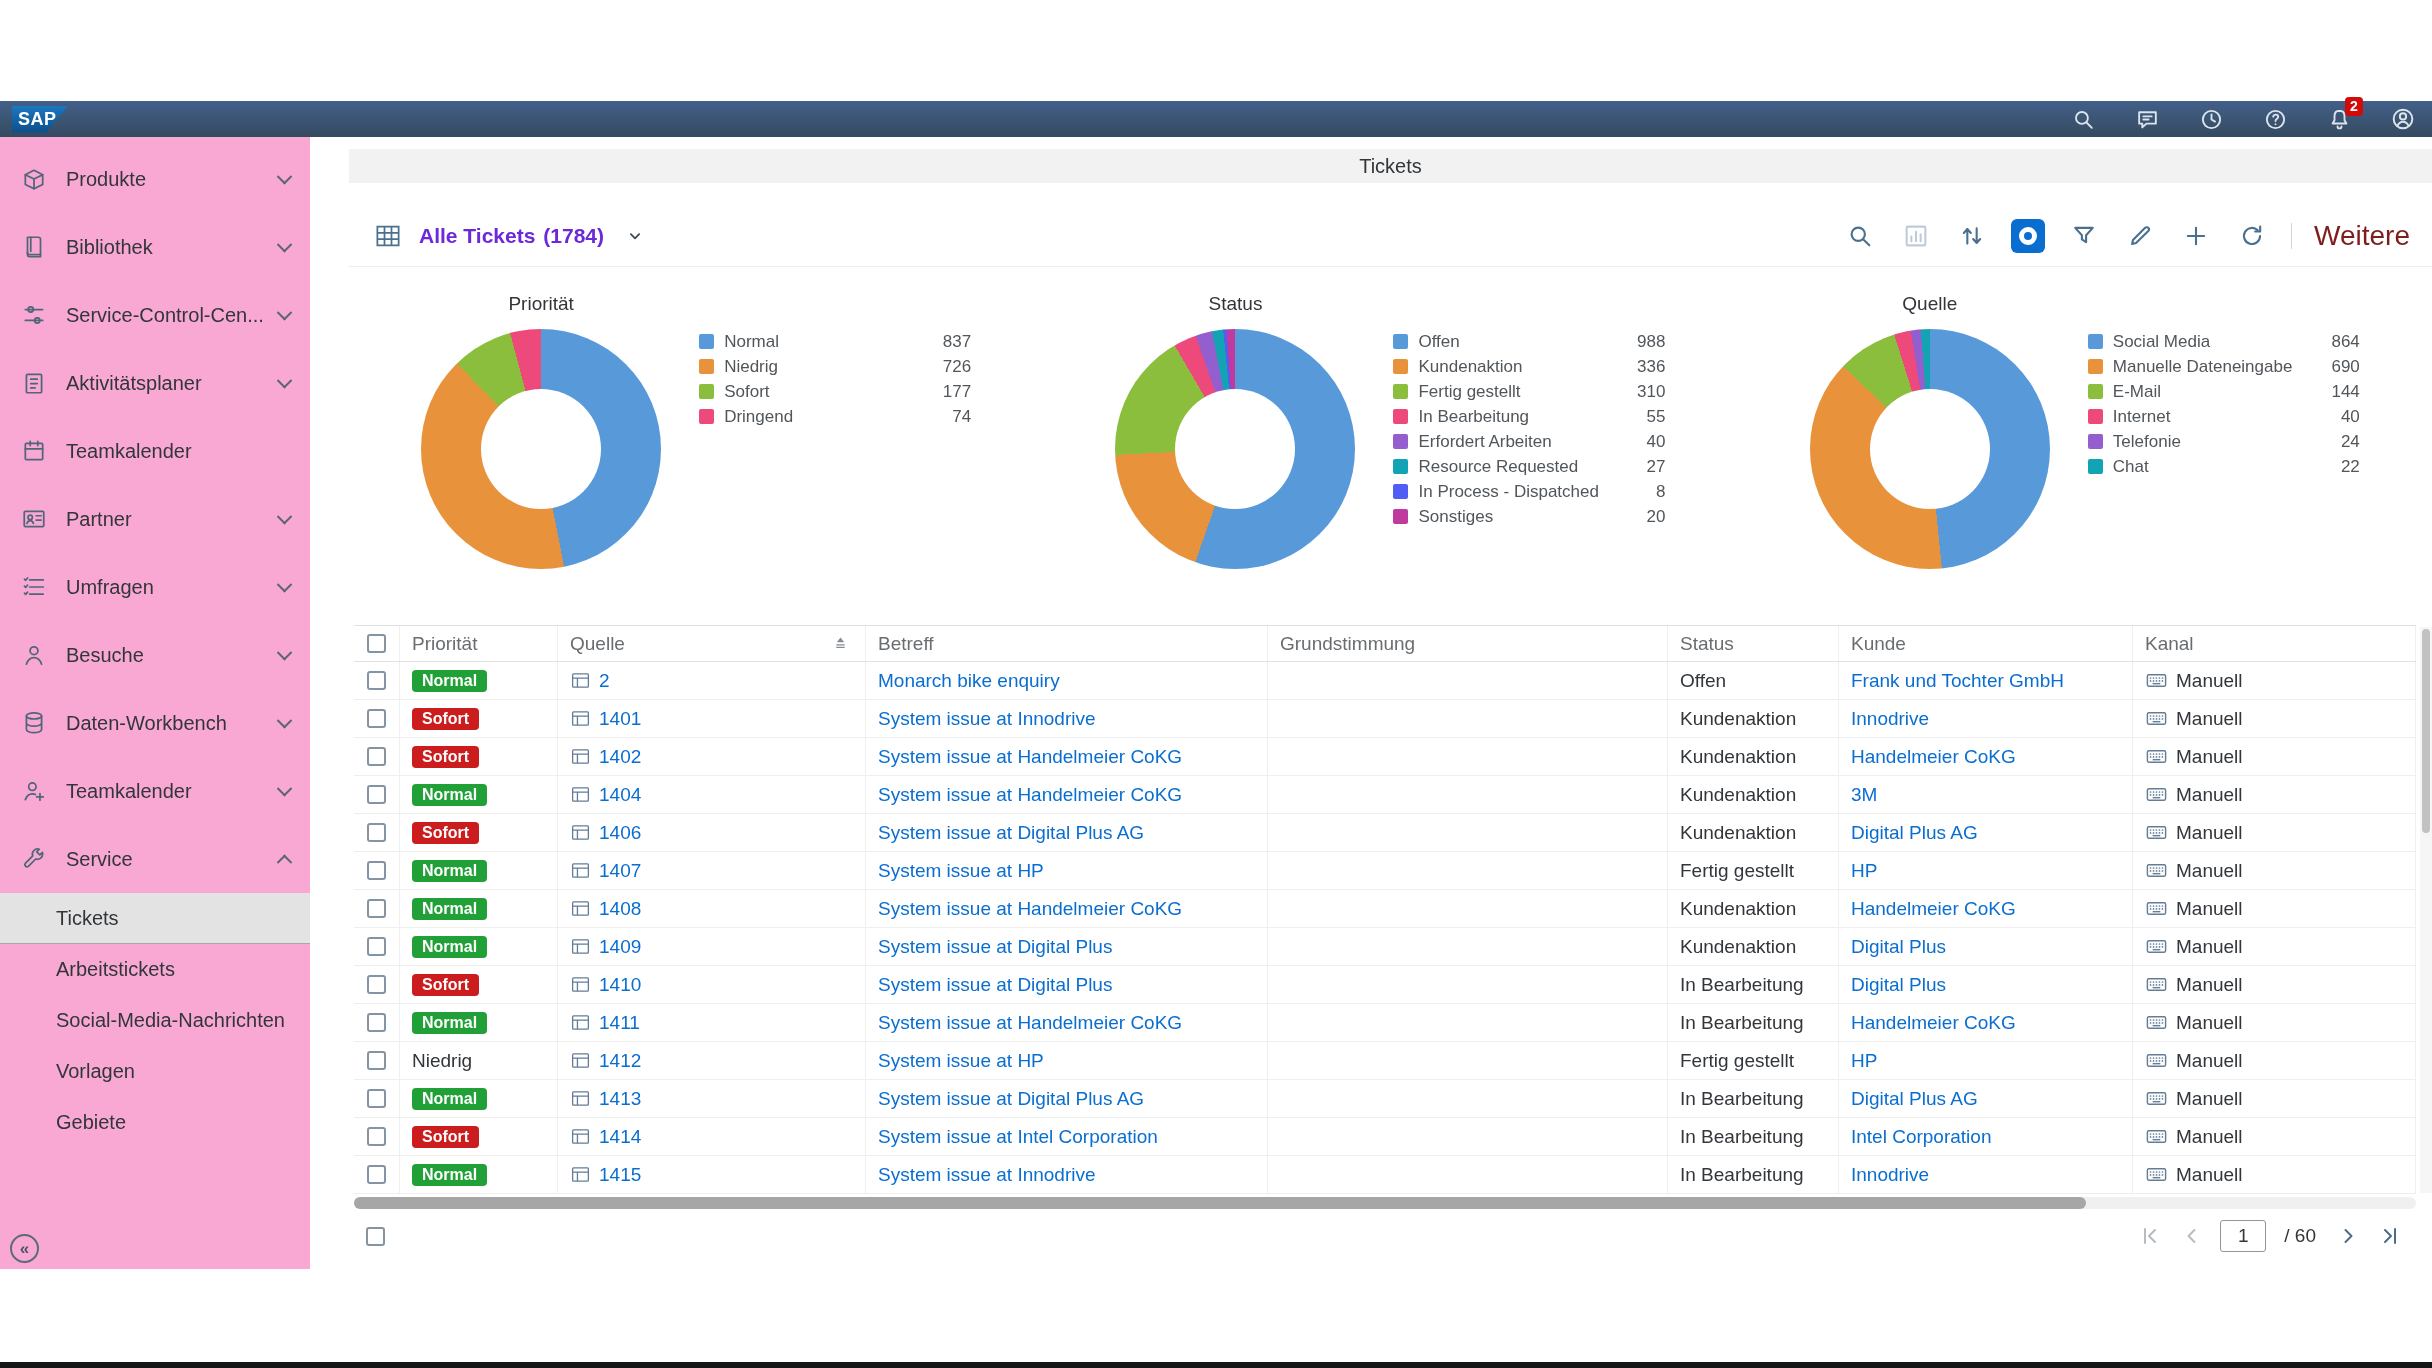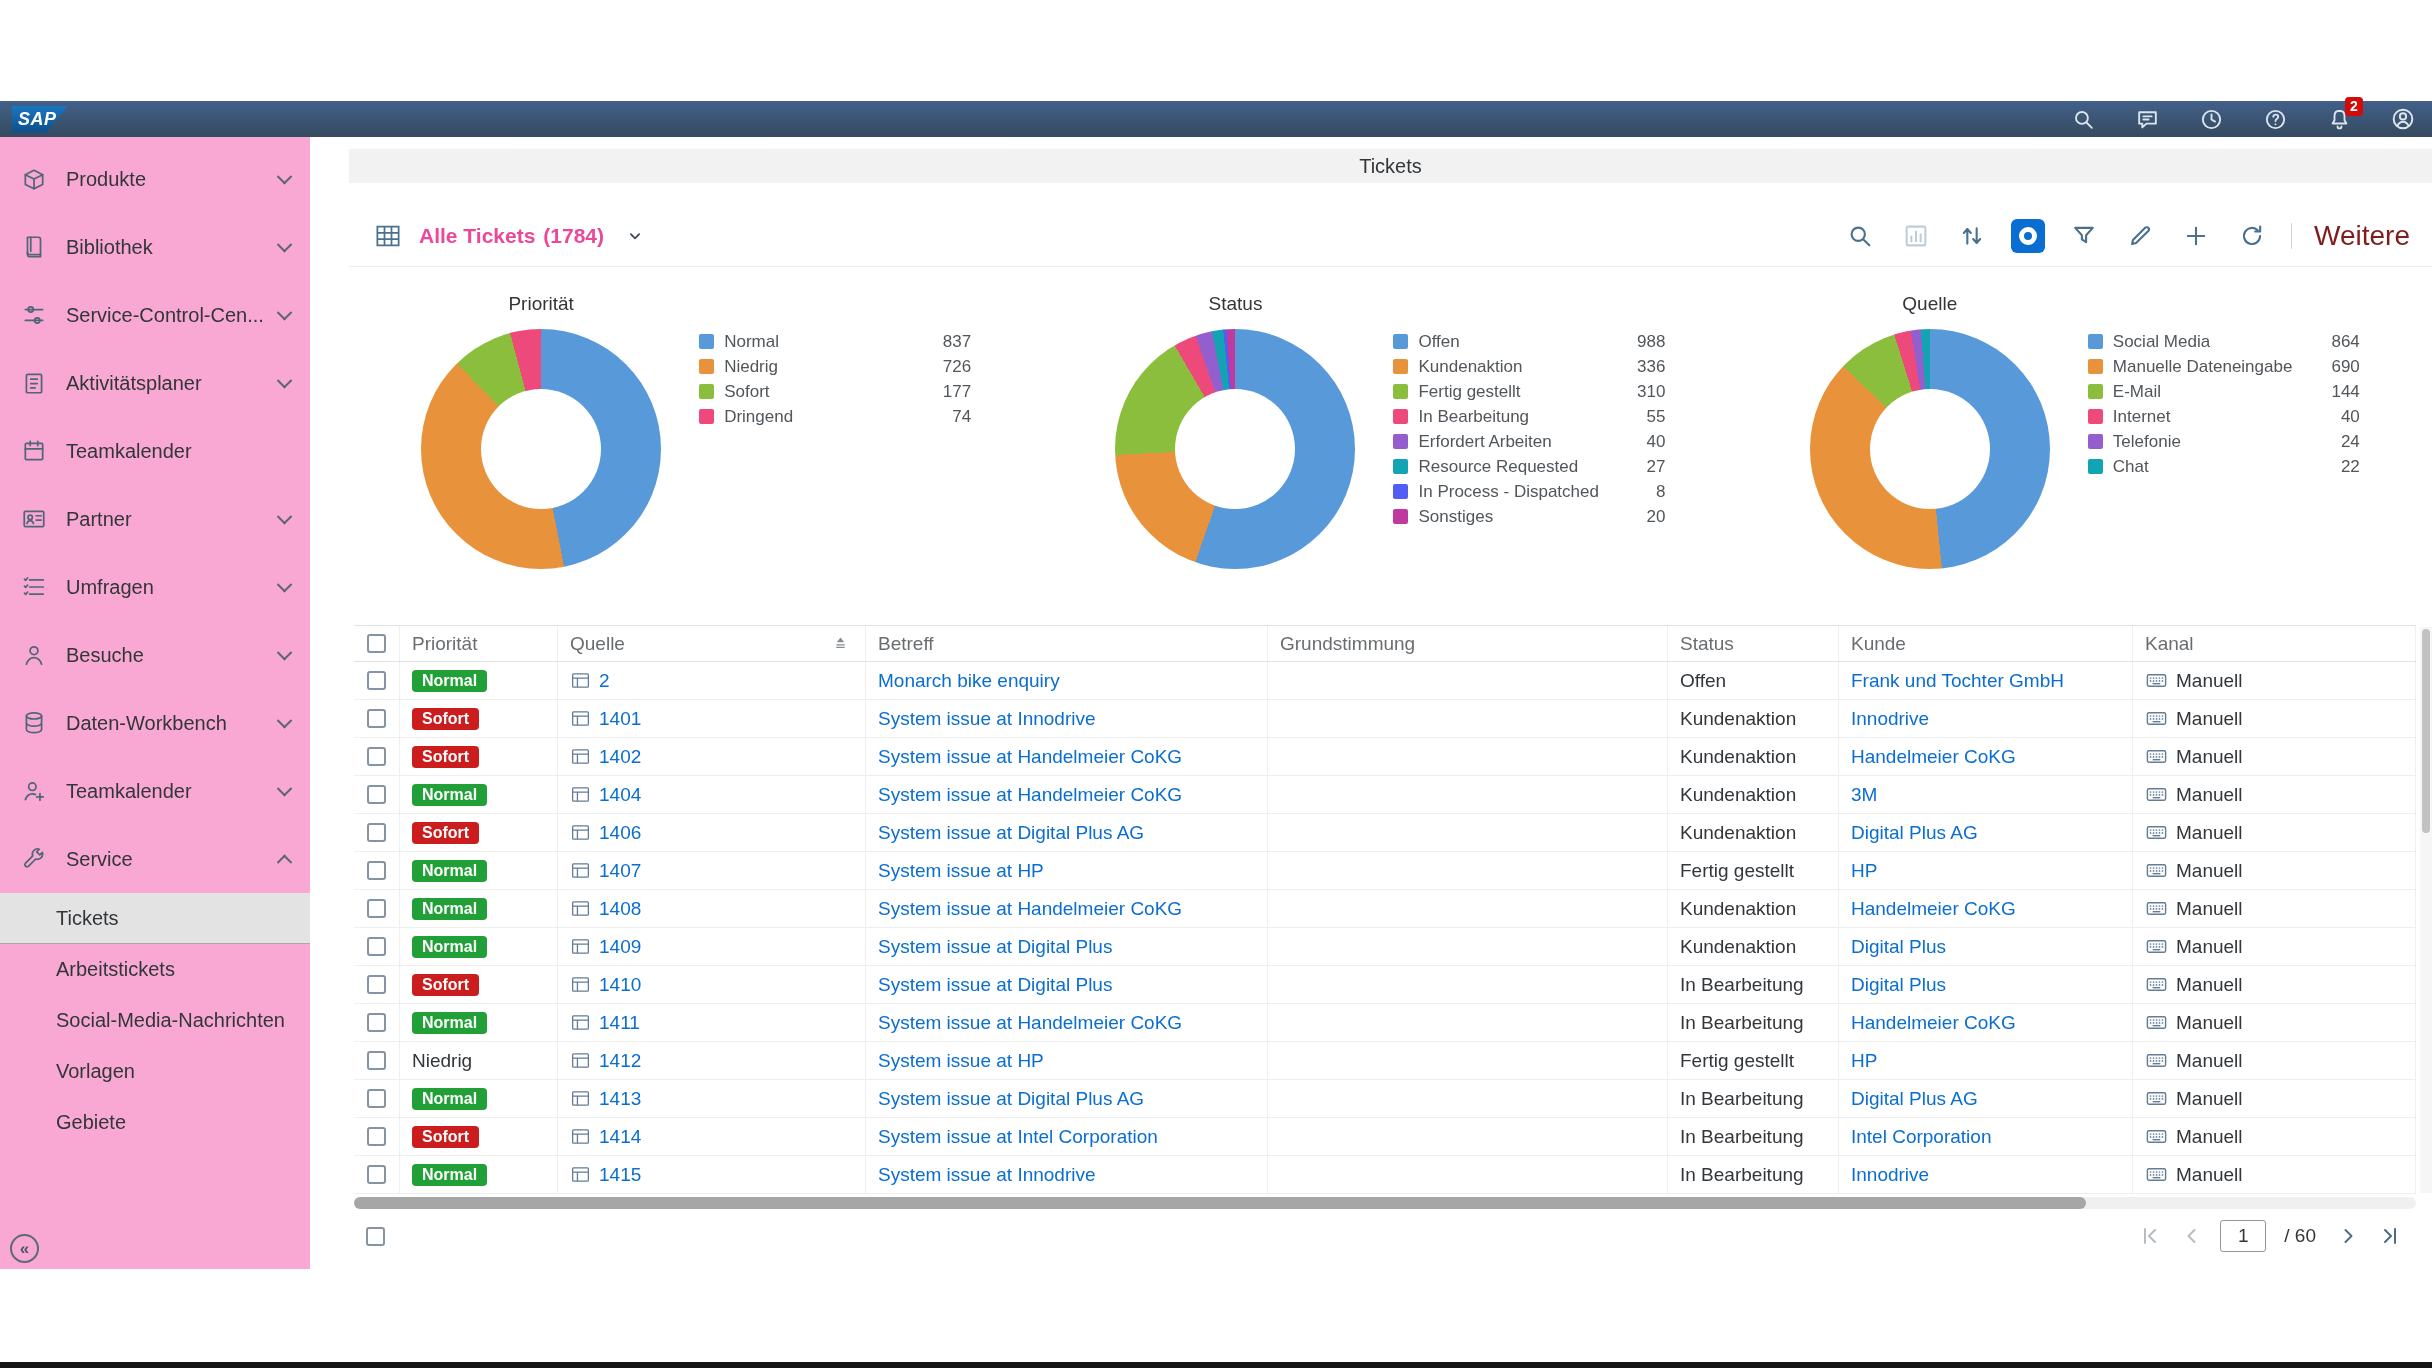--- a/index.html
+++ b/index.html
@@ -5,21 +5,21 @@
   *{margin:0;padding:0;box-sizing:border-box}
   html,body{width:2432px;height:1368px}
   body{position:relative;background:#fff;font-family:"Liberation Sans",sans-serif;overflow:hidden;color:#32363a}
 
   
   .shell{position:absolute;top:101px;left:0;width:100%;height:36px;
     background:linear-gradient(180deg,#42608a 0%,#354a5f 100%);
     display:flex;align-items:center;padding:0 12px}
   .sap-logo{width:56px;height:27px;background:linear-gradient(180deg,#1b77c0,#0d4f8b);
     clip-path:polygon(0 0,100% 0,62% 100%,0 100%);
-    color:#fff;font-weight:bold;font-style:italic;font-size:18px;letter-spacing:.5px;
+    color:#fff;font-weight:bold;font-size:18px;letter-spacing:.5px;
     display:flex;align-items:center;padding-left:6px}
   .shell-icons{margin-left:auto;display:flex;align-items:center;gap:38px;padding-right:4px}
   .shell-icon{position:relative;width:26px;height:26px;display:flex;align-items:center;justify-content:center;cursor:pointer}
   .notif-badge{position:absolute;top:-9px;right:-11px;min-width:18px;height:19px;padding:0 4px;
     background:#d20a0a;border-radius:4px;color:#fff;font-size:14px;font-weight:bold;
     line-height:19px;text-align:center}
 
   
   .sidebar{position:absolute;top:137px;left:0;width:310px;height:1132px;background:#f9a8d4;padding-top:8px;overflow:hidden}
   .nav-item{height:68px;display:flex;align-items:center;padding:0 20px;font-size:20px;color:#32363a;cursor:pointer}
@@ -37,21 +37,21 @@
   .title-bar{position:absolute;top:149px;left:349px;right:0;height:34px;background:#f2f2f2;
     display:flex;align-items:center;justify-content:center;font-size:20px;color:#32363a}
 
   
   .panel{position:absolute;top:183px;left:349px;right:0;height:1086px;background:#fff}
 
   
   .list-toolbar{position:absolute;top:22px;left:0;right:0;height:62px;display:flex;align-items:center;
     padding:0 22px;border-bottom:1px solid #ececec}
   .tb-left{display:flex;align-items:center;gap:14px}
-  .view-title{display:flex;gap:8px;font-weight:bold;font-size:21px;color:#ec4899;cursor:pointer}
+  .view-title{display:flex;gap:8px;font-weight:bold;font-size:21px;color:#6d28d9;cursor:pointer}
   .tb-right{margin-left:auto;display:flex;align-items:center;gap:22px}
   .tb-btn{width:34px;height:34px;display:flex;align-items:center;justify-content:center;cursor:pointer}
   .tb-btn.active{background:#0a6ed1;border-radius:6px}
   .ring{width:18px;height:18px;border:5px solid #fff;border-radius:50%}
   .dim{opacity:.35}
   .divider{width:1px;height:26px;background:#d5d5d5}
   .more{color:#7f1d1d;font-size:28px;cursor:pointer}
 
   
   .charts{position:absolute;top:84px;left:0;right:0;height:358px;display:grid;grid-template-columns:1fr 1fr 1fr}

